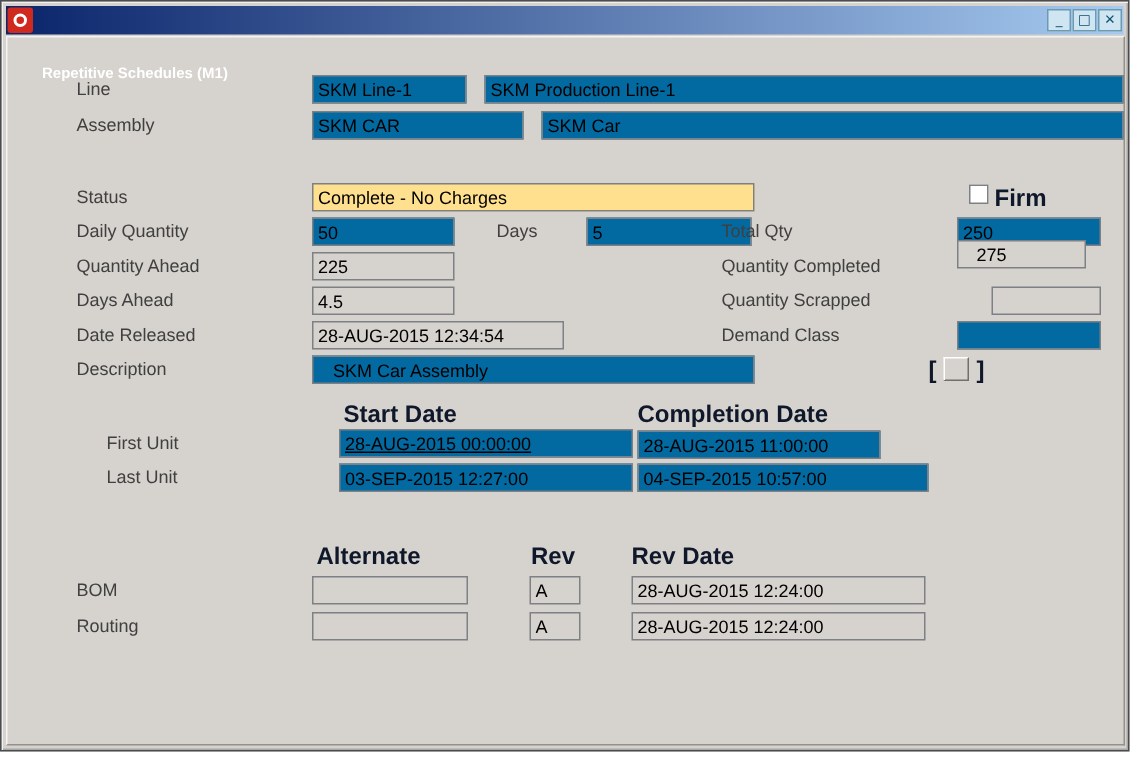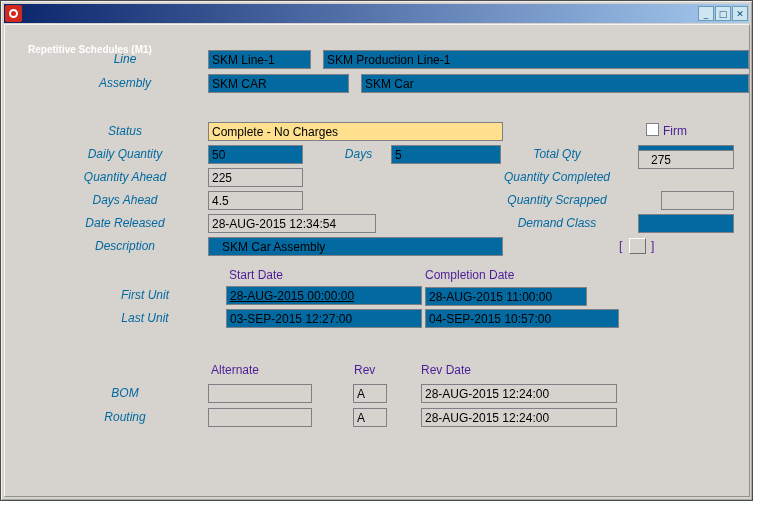--- a/index.html
+++ b/index.html
@@ -39,22 +39,22 @@
     width: 16px; height: 15px;
     background: #cfe6f2; border: 1px solid #6c9ab0;
     color: #0d4f6e; font-size: 9px; line-height: 12px; text-align: center;
     padding: 0; cursor: default; font-family: "DejaVu Sans", sans-serif;
   }
   .content-frame {
     position: absolute; left: 3px; top: 23px; width: 746px; height: 473px;
     border: 1px solid; border-color: #f4f3f1 #93918d #93918d #f4f3f1;
     pointer-events: none;
   }
-  .lbl { position: absolute; font-size: 12px; color: #0369a1; text-align: center; white-space: nowrap; font-style: italic; }
-  .hdr { position: absolute; font-size: 12px; color: #4c1d95; white-space: nowrap; }
+  .lbl { position: absolute; font-size: 12px; color: #404040; text-align: left; white-space: nowrap; }
+  .hdr { position: absolute; font-size: 16px; color: #0f172a; white-space: nowrap; font-weight: bold; }
   .tf {
     position: absolute; height: 19px; margin: 0;
     border: 1px solid #7d8084; background: #0369a1;
     font-family: "Liberation Sans", sans-serif; font-size: 12px; color: #000;
     padding: 0 3px;
   }
   .tf.ro { background: var(--window-bg, #d6d3ce); }
   .tf.status { background: var(--status-bg, #ffe08f); }
   .cb {
     position: absolute; width: 13px; height: 13px; margin: 0;
@@ -103,21 +103,21 @@
   <div class="lbl" style="left:50px;top:146px;width:148px;">Daily Quantity</div>
   <input class="tf" style="left: 207px; top: 144px; width: 95px;" value="50">
   <div class="lbl" style="left:330px;top:146px;width:55px;">Days</div>
   <input class="tf" style="left: 390px; top: 144px; width: 110px;" value="5">
   <div class="lbl" style="left:480px;top:146px;width:152px;">Total Qty</div>
   <input class="tf" style="left: 637px; top: 144px; width: 96px;" value="250">
 
   <div class="lbl" style="left:50px;top:169px;width:148px;">Quantity Ahead</div>
   <input class="tf ro" readonly="" style="left: 207px; top: 167px; width: 95px;" value="225">
   <div class="lbl" style="left:480px;top:169px;width:152px;">Quantity Completed</div>
-  <input class="tf ro" readonly="" style="left: 637px; top: 149px; width: 96px; padding-left: 12px;" value="275">
+  <input class="tf ro" readonly="" style="left: 637px; top: 159px; width: 86px; padding-left: 12px;" value="275">
 
   <div class="lbl" style="left:50px;top:192px;width:148px;">Days Ahead</div>
   <input class="tf ro" readonly="" style="left: 207px; top: 190px; width: 95px;" value="4.5">
   <div class="lbl" style="left:480px;top:192px;width:152px;">Quantity Scrapped</div>
   <input class="tf ro" readonly="" style="left: 660px; top: 190px; width: 73px;" value="">
 
   <div class="lbl" style="left:50px;top:215px;width:148px;">Date Released</div>
   <input class="tf ro" readonly="" style="left: 207px; top: 213px; width: 168px;" value="28-AUG-2015 12:34:54">
   <div class="lbl" style="left:480px;top:215px;width:152px;">Demand Class</div>
   <input class="tf" style="left: 637px; top: 213px; width: 96px;" value="">

